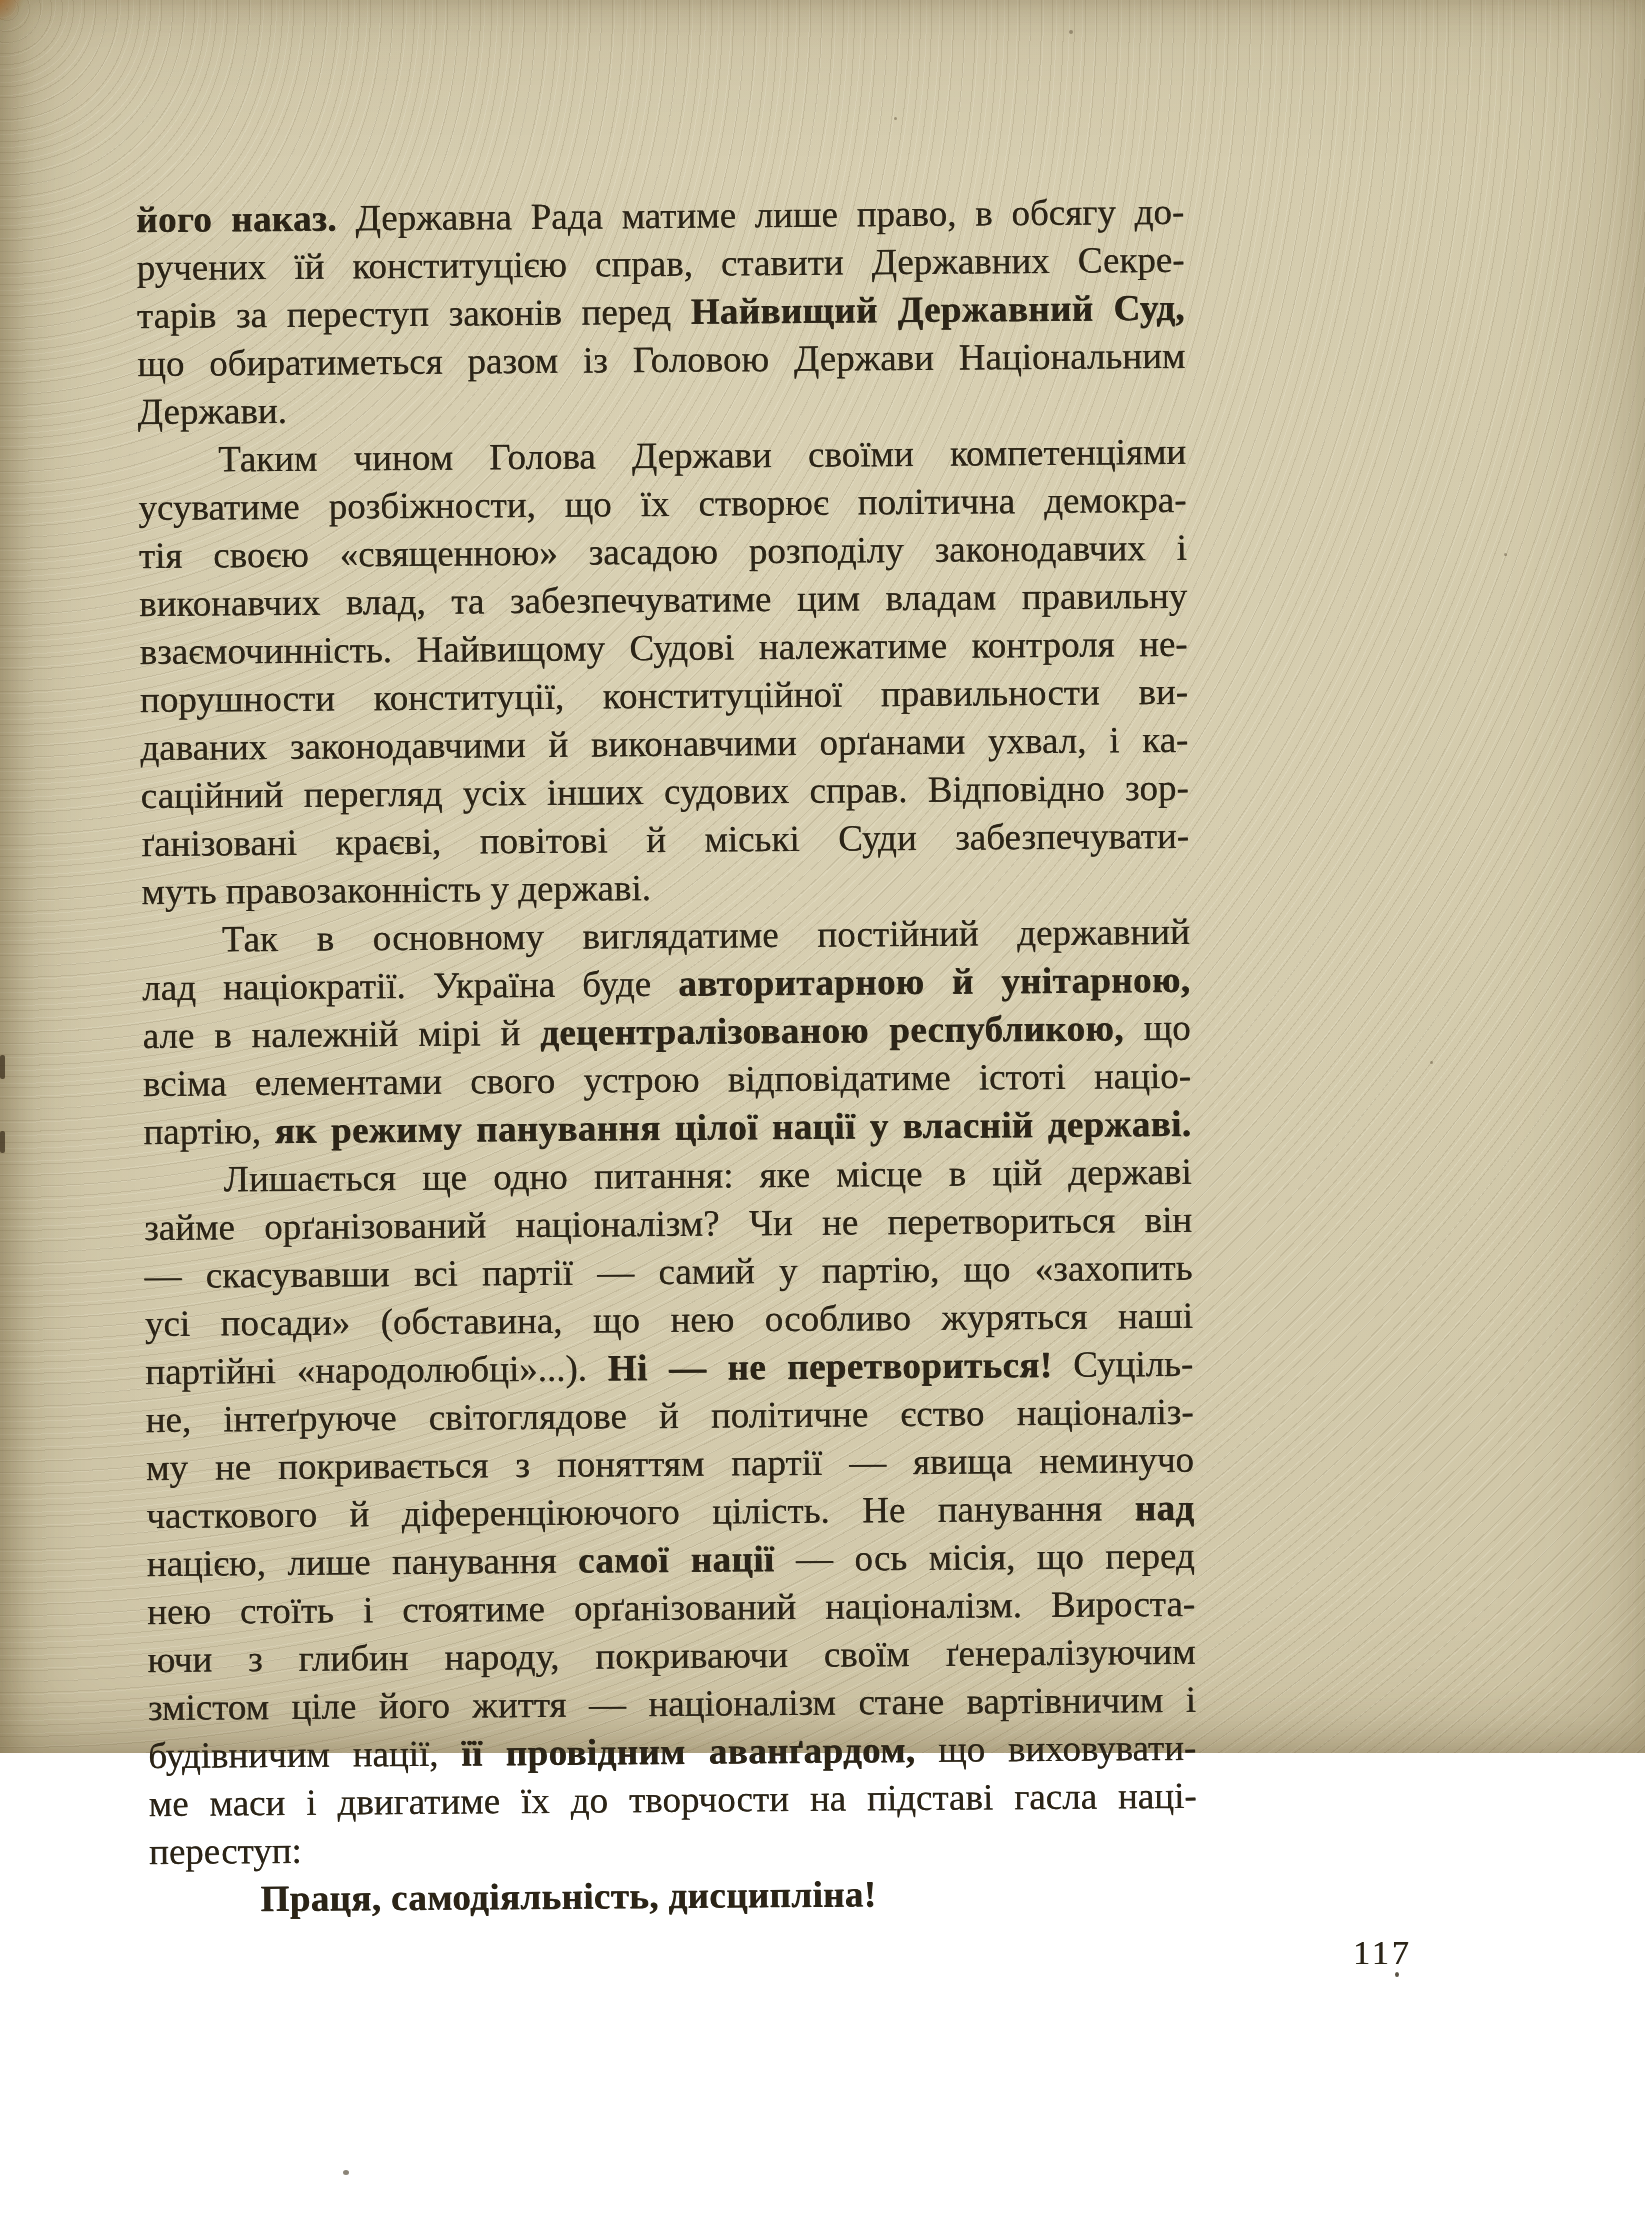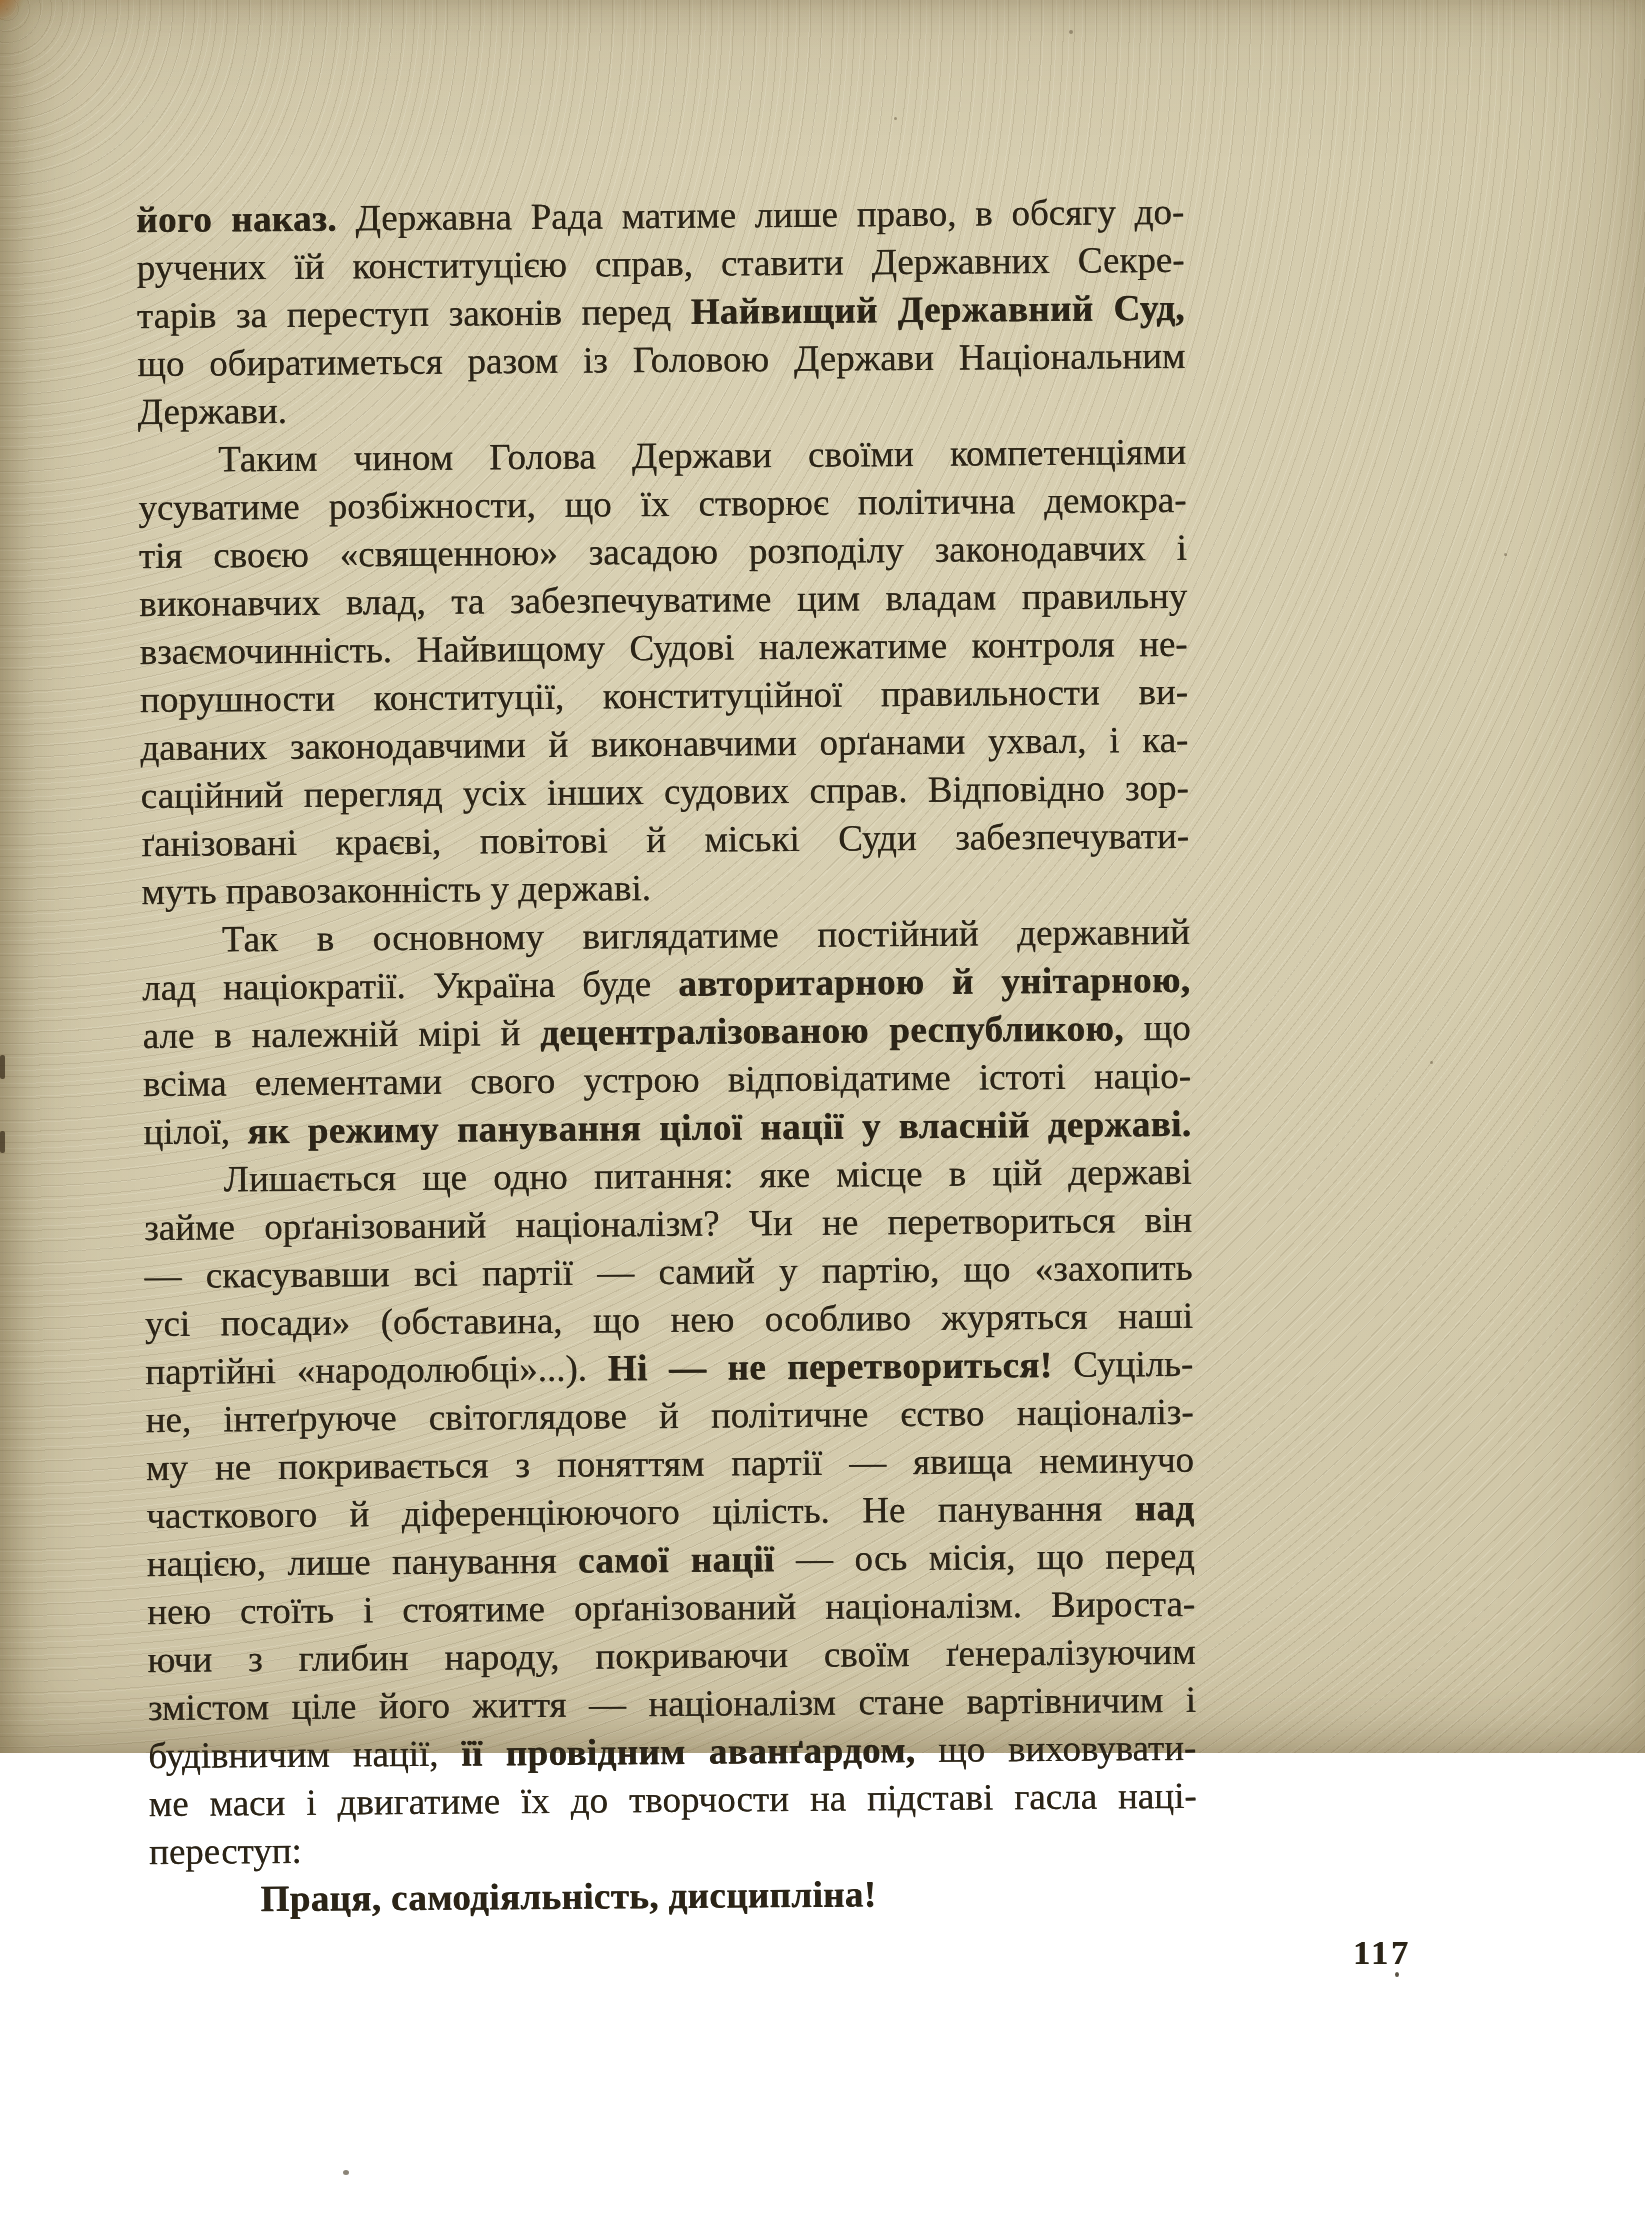--- a/index.html
+++ b/index.html
@@ -59,21 +59,21 @@
     text-align: justify;
     text-align-last: left;
     white-space: normal;
   }
   .line.just { text-align-last: justify; }
   .seg { text-shadow: 0.3px 0.2px 0.5px rgba(43,36,22,.85); }
   .seg.b { font-weight: 700; letter-spacing: 0.4px; text-shadow: 0.5px 0.3px 0.6px rgba(38,31,18,.9); }
 
   .page-number {
     position: absolute; left: 1353px; top: 1934px;
-    font-size: 34px; font-weight: 700; letter-spacing: 3px;
+    font-size: 34px; font-weight: 400; letter-spacing: 3px;
     color: #2b2417;
     text-shadow: 0.4px 0.3px 0.6px rgba(43,36,22,.85);
   }
 </style>
 </head>
 <body>
 
 <div class="sheet">
   <div class="grain"></div>
   <div class="vignette"></div>
@@ -100,21 +100,21 @@
       <div class="line just"><span class="seg">взаємочинність. Найвищому Судові належатиме контроля не-</span></div>
       <div class="line just"><span class="seg">порушности конституції, конституційної правильности ви-</span></div>
       <div class="line just"><span class="seg">даваних законодавчими й виконавчими орґанами ухвал, і ка-</span></div>
       <div class="line just"><span class="seg">саційний перегляд усіх інших судових справ. Відповідно зор-</span></div>
       <div class="line just"><span class="seg">ґанізовані краєві, повітові й міські Суди забезпечувати-</span></div>
       <div class="line"><span class="seg">муть правозаконність у державі.</span></div>
       <div class="line just" style="text-indent: 80px;"><span class="seg">Так в основному виглядатиме постійний державний</span></div>
       <div class="line just"><span class="seg">лад націократії. Україна буде </span><span class="seg b">авторитарною й унітарною,</span></div>
       <div class="line just"><span class="seg">але в належній мірі й </span><span class="seg b">децентралізованою республикою,</span><span class="seg"> що</span></div>
       <div class="line just"><span class="seg">всіма елементами свого устрою відповідатиме істоті націо-</span></div>
-      <div class="line just"><span class="seg">цілої, </span><span class="seg b">як режиму панування цілої нації у власній державі.</span></div>
+      <div class="line just"><span class="seg">партію, </span><span class="seg b">як режиму панування цілої нації у власній державі.</span></div>
       <div class="line just" style="text-indent: 80px;"><span class="seg">Лишається ще одно питання: яке місце в цій державі</span></div>
       <div class="line just"><span class="seg">займе орґанізований націоналізм? Чи не перетвориться він</span></div>
       <div class="line just"><span class="seg">— скасувавши всі партії — самий у партію, що «захопить</span></div>
       <div class="line just"><span class="seg">усі посади» (обставина, що нею особливо журяться наші</span></div>
       <div class="line just"><span class="seg">партійні «народолюбці»...). </span><span class="seg b">Ні — не перетвориться!</span><span class="seg"> Суціль-</span></div>
       <div class="line just"><span class="seg">не, інтеґруюче світоглядове й політичне єство націоналіз-</span></div>
       <div class="line just"><span class="seg">му не покривається з поняттям партії — явища неминучо</span></div>
       <div class="line just"><span class="seg">часткового й діференціюючого цілість. Не панування </span><span class="seg b">над</span></div>
       <div class="line just"><span class="seg">нацією, лише панування </span><span class="seg b">самої нації</span><span class="seg"> — ось місія, що перед</span></div>
       <div class="line just"><span class="seg">нею стоїть і стоятиме орґанізований націоналізм. Вироста-</span></div>

